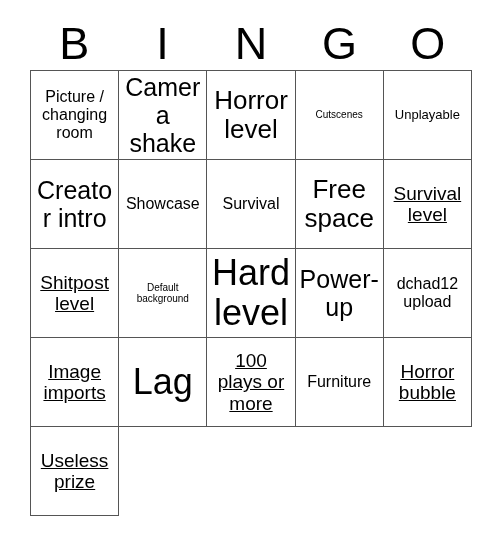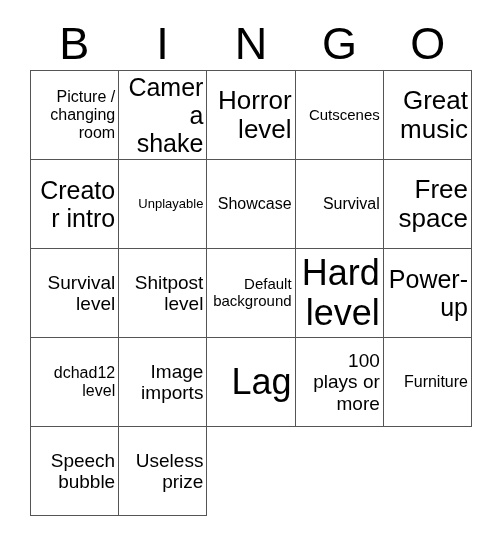--- a/index.html
+++ b/index.html
@@ -63,28 +63,27 @@
     text-align: center;
     padding: 2px 3px;
     background: #ffffff;
     overflow: hidden;
   }
   .cell-text {
     display: block;
     width: 100%;
     line-height: 1.12;
     word-wrap: break-word;
-    text-align: right;
   }
   .sz-xxl .cell-text { font-size: 36px; }
   .sz-xl  .cell-text { font-size: 26px; }
   .sz-lg  .cell-text { font-size: 25px; }
-  .sz-md  .cell-text { font-size: 19px; }
+  .sz-md  .cell-text { font-size: 19px; text-decoration: underline; }
   .sz-sm  .cell-text { font-size: 16px; }
-  .sz-xs  .cell-text { font-size: 15px; }
+  .sz-xs  .cell-text { font-size: 10px; }
   .sz-xxs .cell-text { font-size: 13px; }
 </style>
 </head>
 <body>
 
 <div id="card">
 
   <div id="header-row">
     <div class="header-letter">B</div>
     <div class="header-letter">I</div>
@@ -99,29 +98,26 @@
       </div>
     <div class="cell sz-lg">
         <span class="cell-text">Camera shake</span>
       </div>
     <div class="cell sz-xl">
         <span class="cell-text">Horror level</span>
       </div>
     <div class="cell sz-xs">
         <span class="cell-text">Cutscenes</span>
       </div>
-    <div class="cell sz-xl">
-        <span class="cell-text">Great music</span>
+
+    <div class="cell sz-xxs">
+        <span class="cell-text">Unplayable</span>
       </div>
-
     <div class="cell sz-lg">
         <span class="cell-text">Creator intro</span>
-      </div>
-    <div class="cell sz-xxs">
-        <span class="cell-text">Unplayable</span>
       </div>
     <div class="cell sz-sm">
         <span class="cell-text">Showcase</span>
       </div>
 
     <div class="cell sz-sm">
         <span class="cell-text">Survival</span>
       </div>
     <div class="cell sz-xl">
         <span class="cell-text">Free space</span>
@@ -136,36 +132,36 @@
     <div class="cell sz-xs">
         <span class="cell-text">Default background</span>
       </div>
     <div class="cell sz-xxl">
         <span class="cell-text">Hard level</span>
       </div>
     <div class="cell sz-lg">
         <span class="cell-text">Power-up</span>
       </div>
     <div class="cell sz-sm">
-        <span class="cell-text">dchad12 level</span>
+        <span class="cell-text">dchad12 upload</span>
       </div>
     <div class="cell sz-md">
         <span class="cell-text">Image imports</span>
       </div>
 
     <div class="cell sz-xxl">
         <span class="cell-text">Lag</span>
       </div>
     <div class="cell sz-md">
         <span class="cell-text">100 plays or more</span>
       </div>
     <div class="cell sz-sm">
         <span class="cell-text">Furniture</span>
       </div>
     <div class="cell sz-md">
-        <span class="cell-text">Speech bubble</span>
+        <span class="cell-text">Horror bubble</span>
       </div>
     <div class="cell sz-md">
         <span class="cell-text">Useless prize</span>
       </div>
   </div>
 
 </div>
 
 </body></html>

